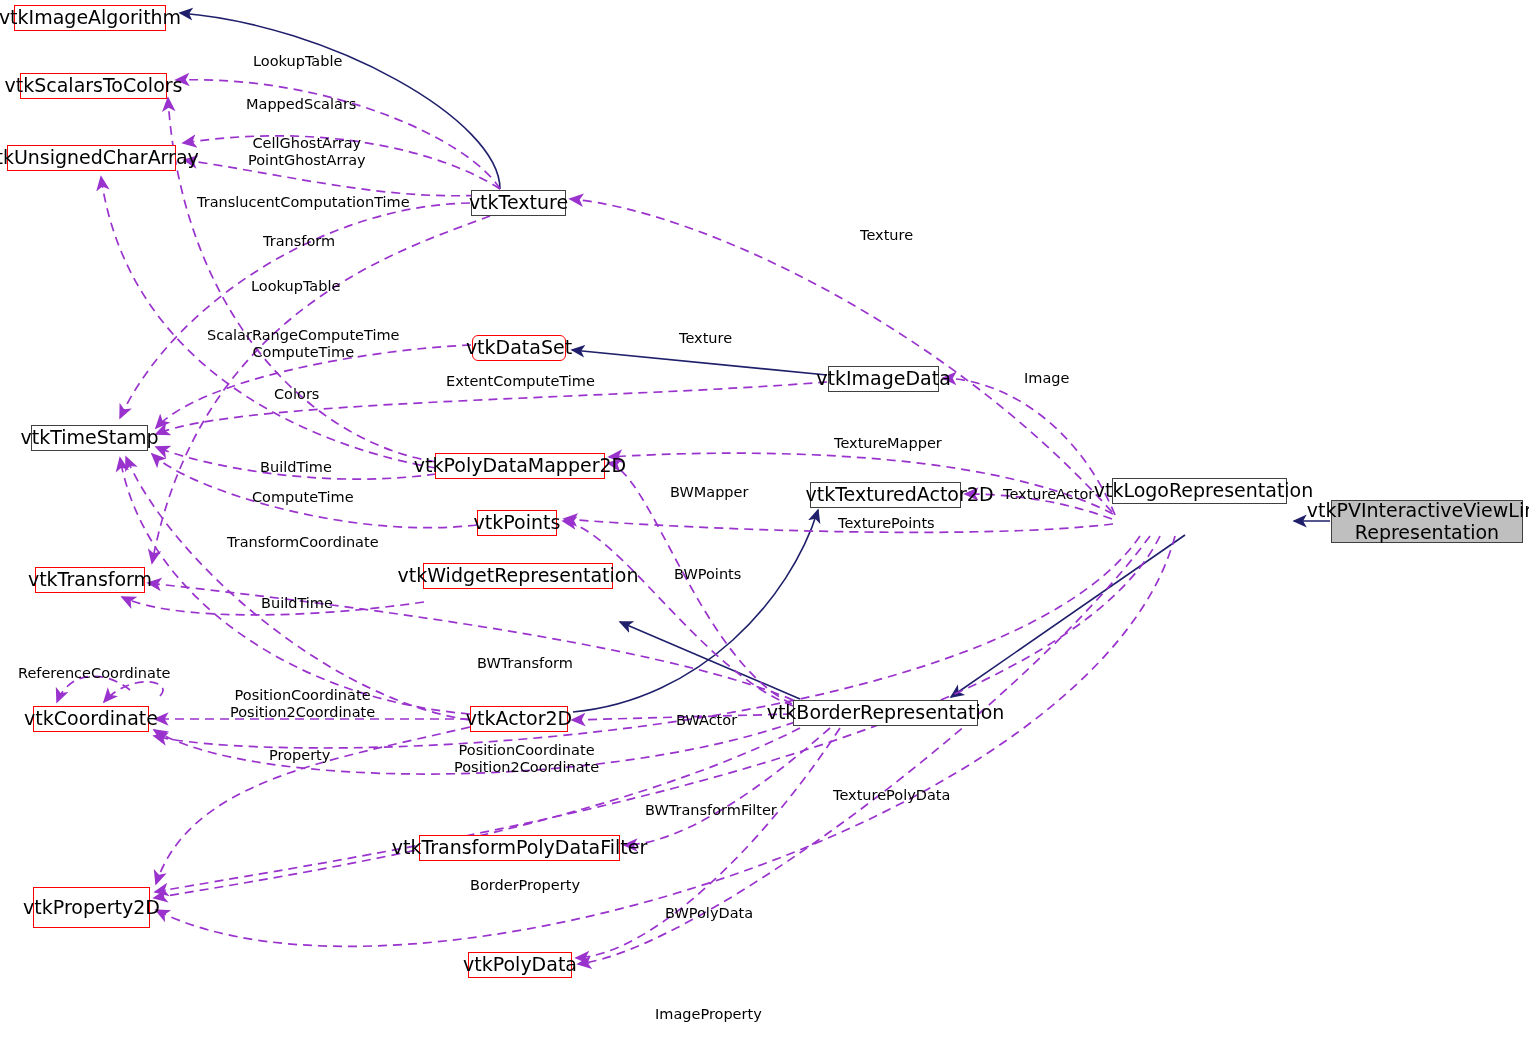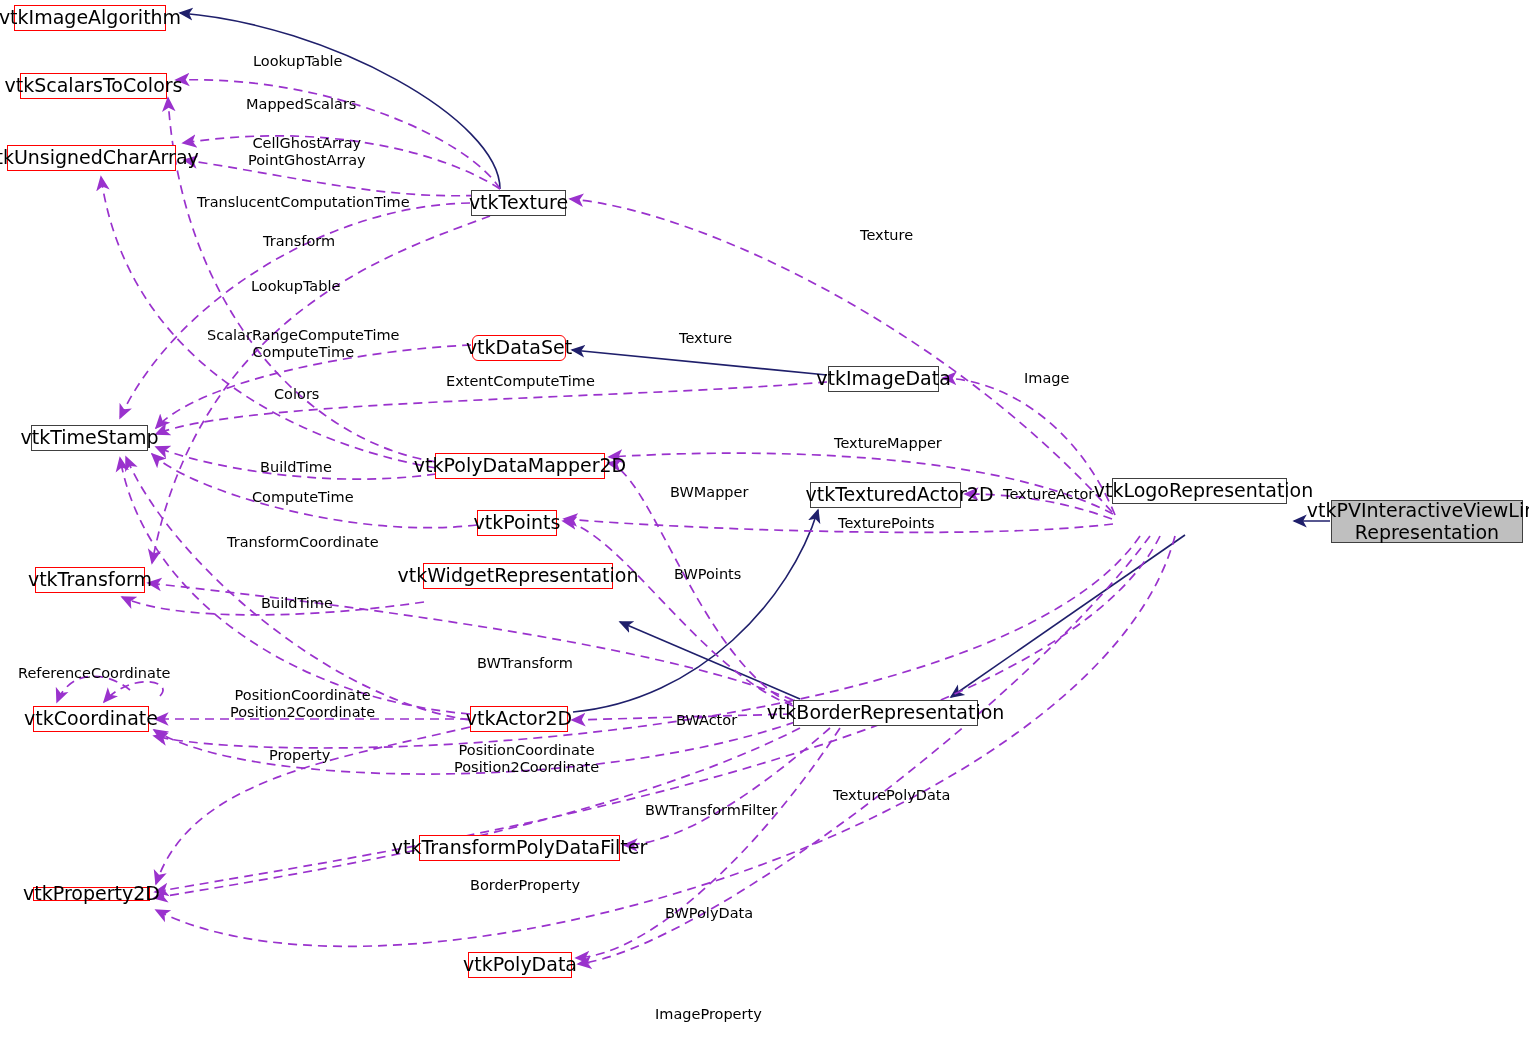--- a/index.html
+++ b/index.html
@@ -138,21 +138,21 @@
   <div class="node dark" style="left:1112px;top:478px;width:175px;height:26px;padding-left:8px;">vtkLogoRepresentation</div>
   <div class="node filled" style="left:1331px;top:500px;width:192px;height:43px;">vtkPVInteractiveViewLink
 Representation</div>
   <div class="node red" style="left:477px;top:510px;width:80px;height:26px;">vtkPoints</div>
   <div class="node red" style="left:35px;top:567px;width:110px;height:26px;">vtkTransform</div>
   <div class="node red" style="left:423px;top:563px;width:190px;height:26px;">vtkWidgetRepresentation</div>
   <div class="node red" style="left:33px;top:706px;width:116px;height:26px;">vtkCoordinate</div>
   <div class="node red" style="left:470px;top:706px;width:98px;height:26px;">vtkActor2D</div>
   <div class="node dark" style="left:793px;top:700px;width:185px;height:26px;">vtkBorderRepresentation</div>
   <div class="node red" style="left:419px;top:835px;width:201px;height:26px;">vtkTransformPolyDataFilter</div>
-  <div class="node red" style="left:33px;top:887px;width:117px;height:14px;">vtkProperty2D</div>
+  <div class="node red" style="left:33px;top:887px;width:117px;height:41px;">vtkProperty2D</div>
   <div class="node red" style="left:468px;top:952px;width:104px;height:26px;">vtkPolyData</div>
 
   <div class="edge-label" style="left:253px;top:53px;">LookupTable</div>
   <div class="edge-label" style="left:246px;top:96px;">MappedScalars</div>
   <div class="edge-label" style="left:248px;top:135px;">CellGhostArray
 PointGhostArray</div>
   <div class="edge-label" style="left:197px;top:194px;">TranslucentComputationTime</div>
   <div class="edge-label" style="left:263px;top:233px;">Transform</div>
   <div class="edge-label" style="left:860px;top:227px;">Texture</div>
   <div class="edge-label" style="left:251px;top:278px;">LookupTable</div>

